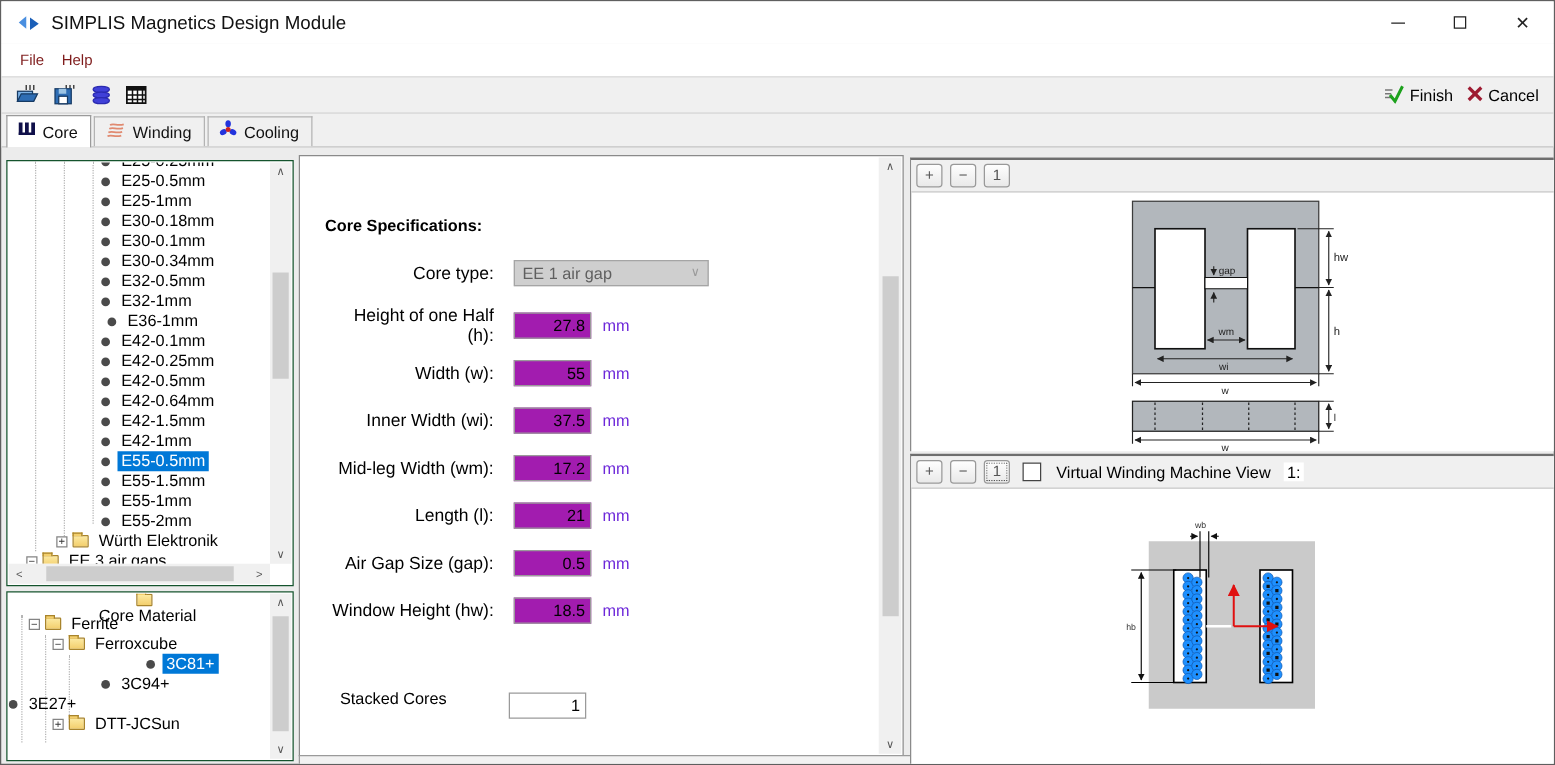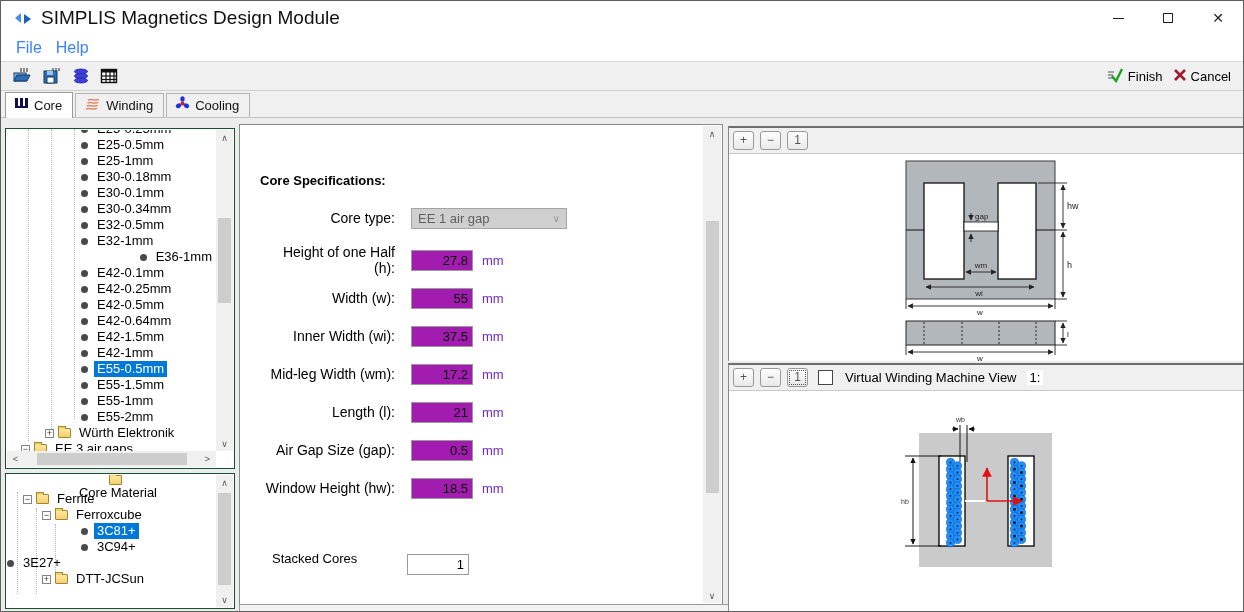--- a/index.html
+++ b/index.html
@@ -2,27 +2,27 @@
 <html><head>
 <meta charset="utf-8">
 <style>
   html,body{margin:0;padding:0;background:#d8d8d8;}
   *{box-sizing:border-box;font-family:"Liberation Sans","DejaVu Sans",sans-serif;}
   #window{position:relative;width:1244px;height:612px;background:#ececec;border:1px solid #5f5f5f;overflow:hidden;}
 
   
   .titlebar{position:absolute;left:0;top:0;width:100%;height:34px;background:#fff;display:flex;align-items:center;}
   .app-icon{margin:0 8px 0 12px;display:inline-flex;}
-  .title{font-size:19px;color:#111;}
+  .title{font-size:15px;color:#111;}
   .winbtns{position:absolute;right:0;top:0;height:34px;display:flex;}
   .winbtn{width:50px;height:34px;display:flex;align-items:center;justify-content:center;color:#222;font-size:14px;}
   .glyph-min{width:11px;height:1px;background:#222;display:block;}
   .glyph-max{width:10px;height:10px;border:1px solid #222;display:block;}
   .menubar{position:absolute;left:0;top:34px;width:100%;height:26px;background:#fff;display:flex;align-items:center;padding-left:8px;}
-  .menu-item{font-size:16px;color:#3b82f6;padding:2px 7px;}
+  .menu-item{font-size:12px;color:#7f1d1d;padding:2px 7px;}
   .toolbar{position:absolute;left:0;top:60px;width:100%;height:30px;background:#f0f0f0;border-top:1px solid #d9d9d9;border-bottom:1px solid #d0d0d0;display:flex;align-items:center;padding:0 6px;}
   .tbicon{margin:0 5px;display:inline-flex;}
   .tb-right{margin-left:auto;display:flex;align-items:center;gap:10px;padding-right:6px;}
   .tbbtn{display:inline-flex;align-items:center;gap:4px;font-size:13px;color:#000;}
 
   
   .tabstrip{position:absolute;left:0;top:90px;width:100%;height:27px;background:#f0f0f0;border-bottom:1px solid #c3c3c3;display:flex;align-items:flex-end;padding-left:4px;}
   .tab{display:inline-flex;align-items:center;gap:5px;font-size:13px;color:#111;background:#f0f0f0;border:1px solid #b3b3b3;border-bottom:none;padding:3px 10px 4px 8px;height:24px;margin-right:2px;}
   .tab.active{background:#fff;height:26px;margin-bottom:-1px;border-color:#9b9b9b;z-index:2;}
 
@@ -252,21 +252,21 @@
           <span class="tlabel">E30-0.34mm</span>
         </div>
         <div class="trow" style="padding-left: 74px;">
           <span class="dot"></span>
           <span class="tlabel">E32-0.5mm</span>
         </div>
         <div class="trow" style="padding-left: 74px;">
           <span class="dot"></span>
           <span class="tlabel">E32-1mm</span>
         </div>
-        <div class="trow" style="padding-left: 42px; justify-content: flex-end;">
+        <div class="trow" style="padding-left: 79px;">
           <span class="dot"></span>
           <span class="tlabel">E36-1mm</span>
         </div>
         <div class="trow" style="padding-left: 74px;">
           <span class="dot"></span>
           <span class="tlabel">E42-0.1mm</span>
         </div>
         <div class="trow" style="padding-left: 74px;">
           <span class="dot"></span>
           <span class="tlabel">E42-0.25mm</span>
@@ -338,21 +338,21 @@
         <div class="trow" style="padding-left: 16px;">
           <span class="expander">−</span>
           <span class="folder"></span>
           <span class="tlabel">Ferrite</span>
         </div>
         <div class="trow" style="padding-left: 35px;">
           <span class="expander">−</span>
           <span class="folder"></span>
           <span class="tlabel">Ferroxcube</span>
         </div>
-        <div class="trow" style="padding-left: 74px;">
+        <div class="trow" style="padding-left: 74px; margin-left: 36px;">
           <span class="dot"></span>
           <span class="tlabel sel">3C81+</span>
         </div>
         <div class="trow" style="padding-left: 74px;">
           <span class="dot"></span>
           <span class="tlabel">3C94+</span>
         </div>
         <div class="trow" style="">
           <span class="dot"></span>
           <span class="tlabel">3E27+</span>

